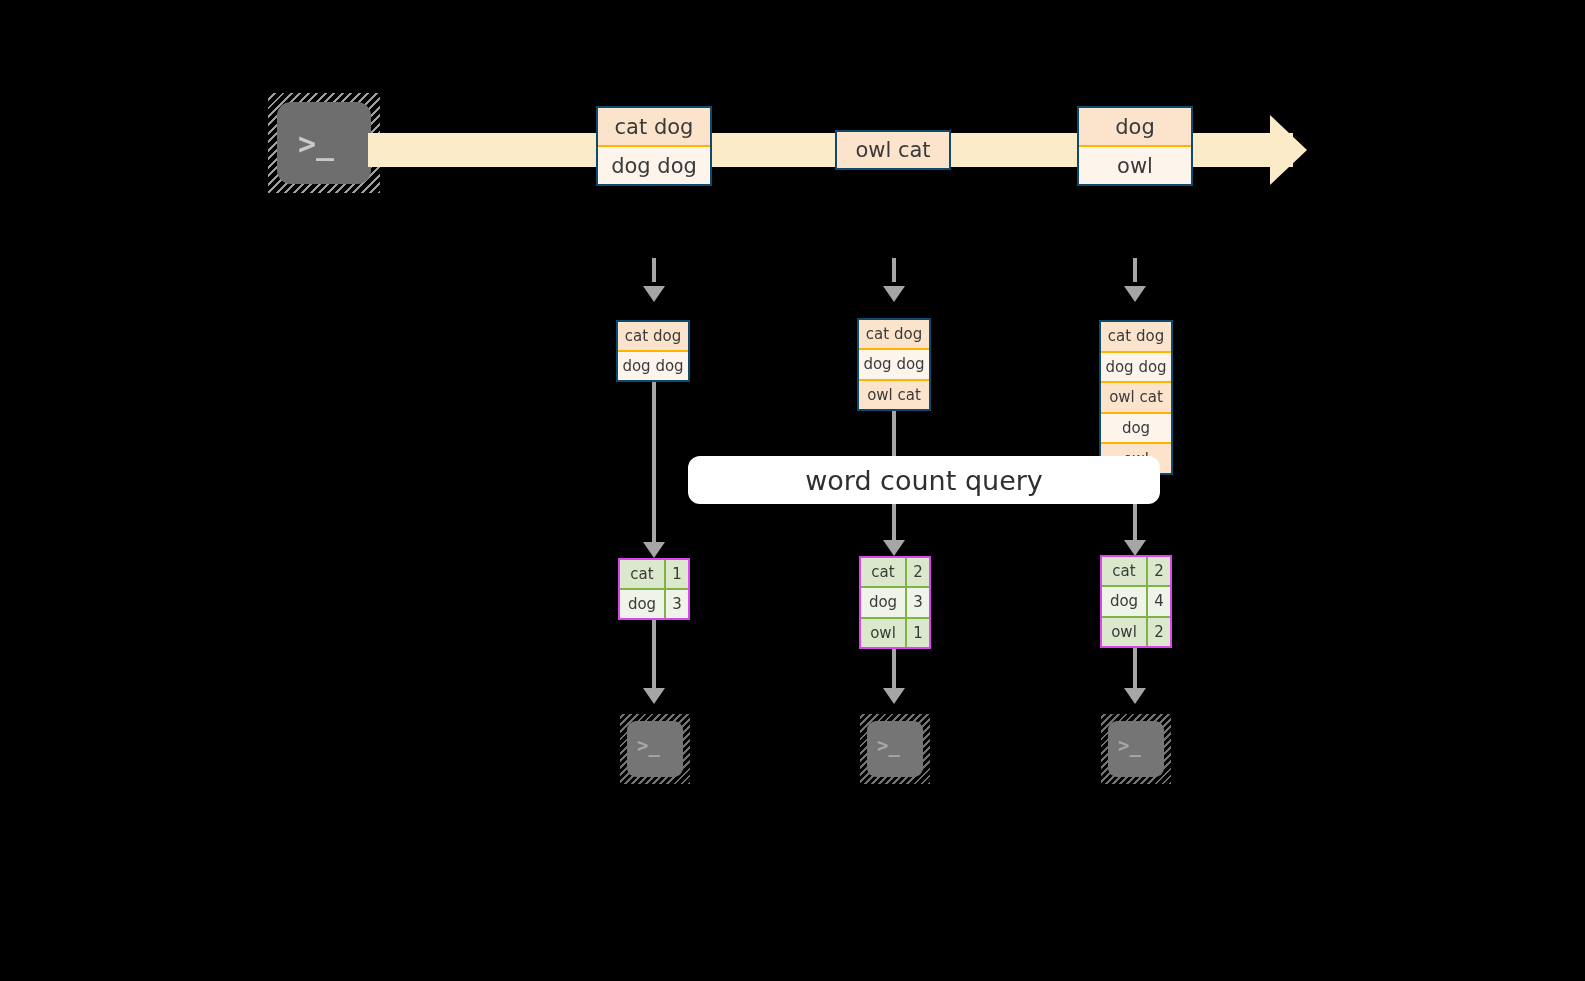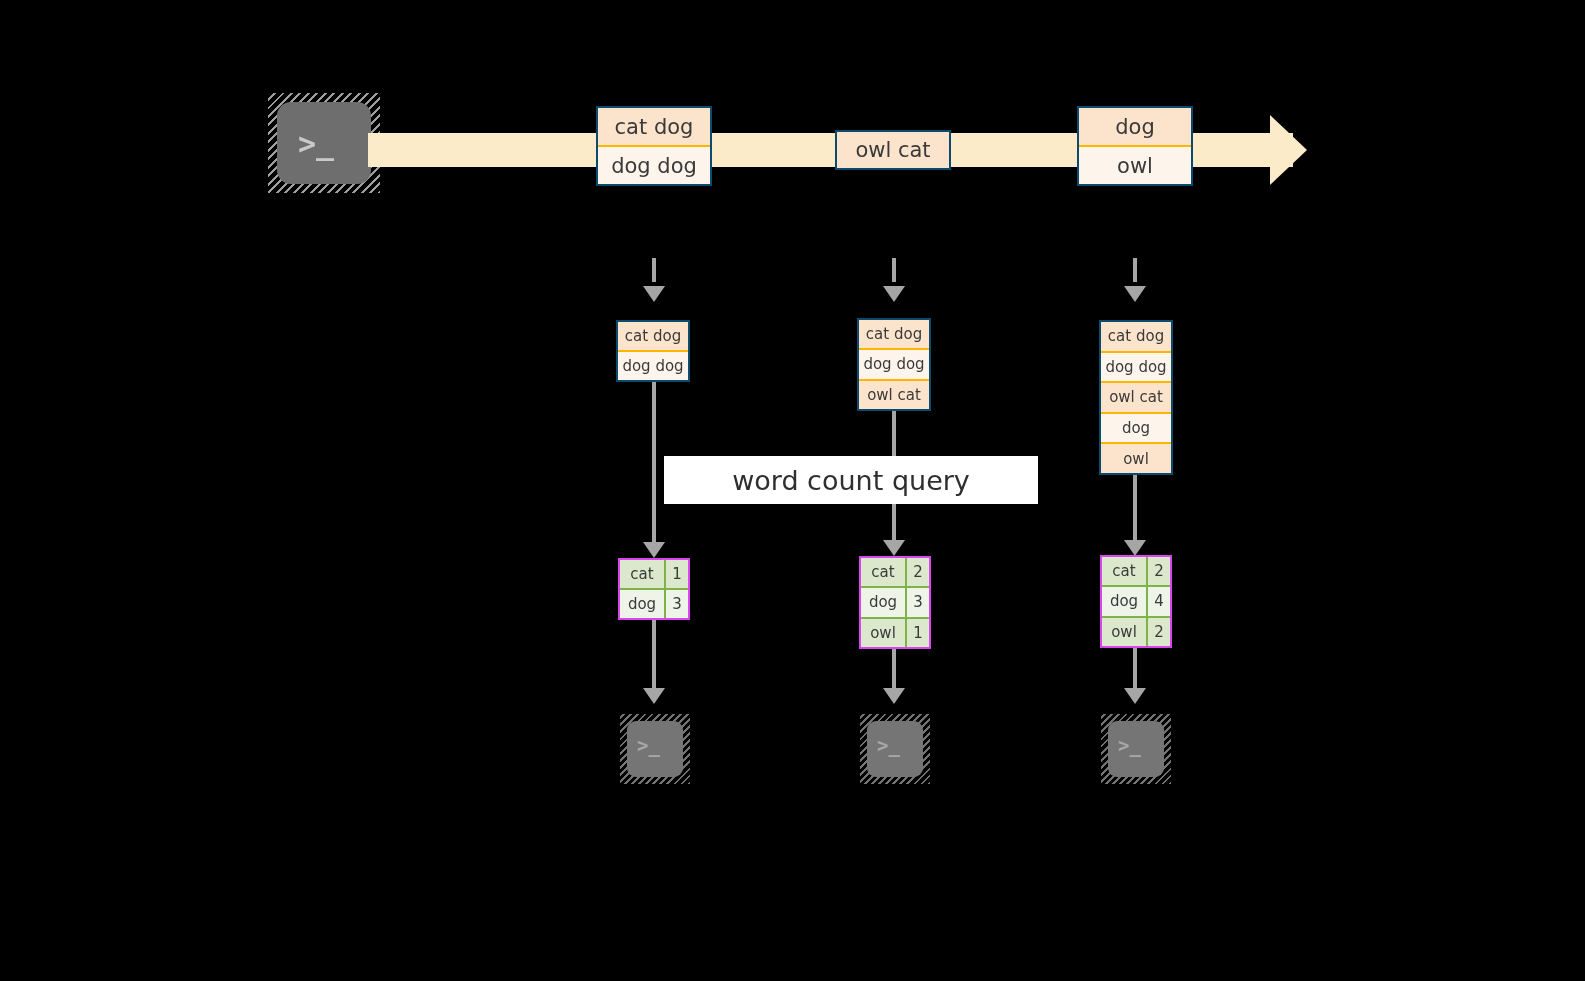--- a/index.html
+++ b/index.html
@@ -280,15 +280,15 @@
 
   <div class="vline" style="left:1133px; top:648px; height:44px;"></div>
   <div class="vhead" style="left:1124px; top:688px;"></div>
 
   <div class="term-icon term-faded" style="left:1101px; top:714px; width:70px; height:70px;">
     <div class="term-hatch"></div>
     <div class="term-body" style="left:7px; top:7px; right:7px; bottom:7px; border-radius:9px;"></div>
     <div class="term-glyph" style="left:17px; top:22px; font-size:19px; color:#a8a8a8;">&gt;_</div>
   </div>
 
-  <div class="query-label" style="left:664px; top:456px; width:374px; height:48px;">word count query</div>
+  <div class="query-label" style="left:688px; top:456px; width:472px; height:48px;border-radius:12px;">word count query</div>
 
 </div>
 
 </body></html>

